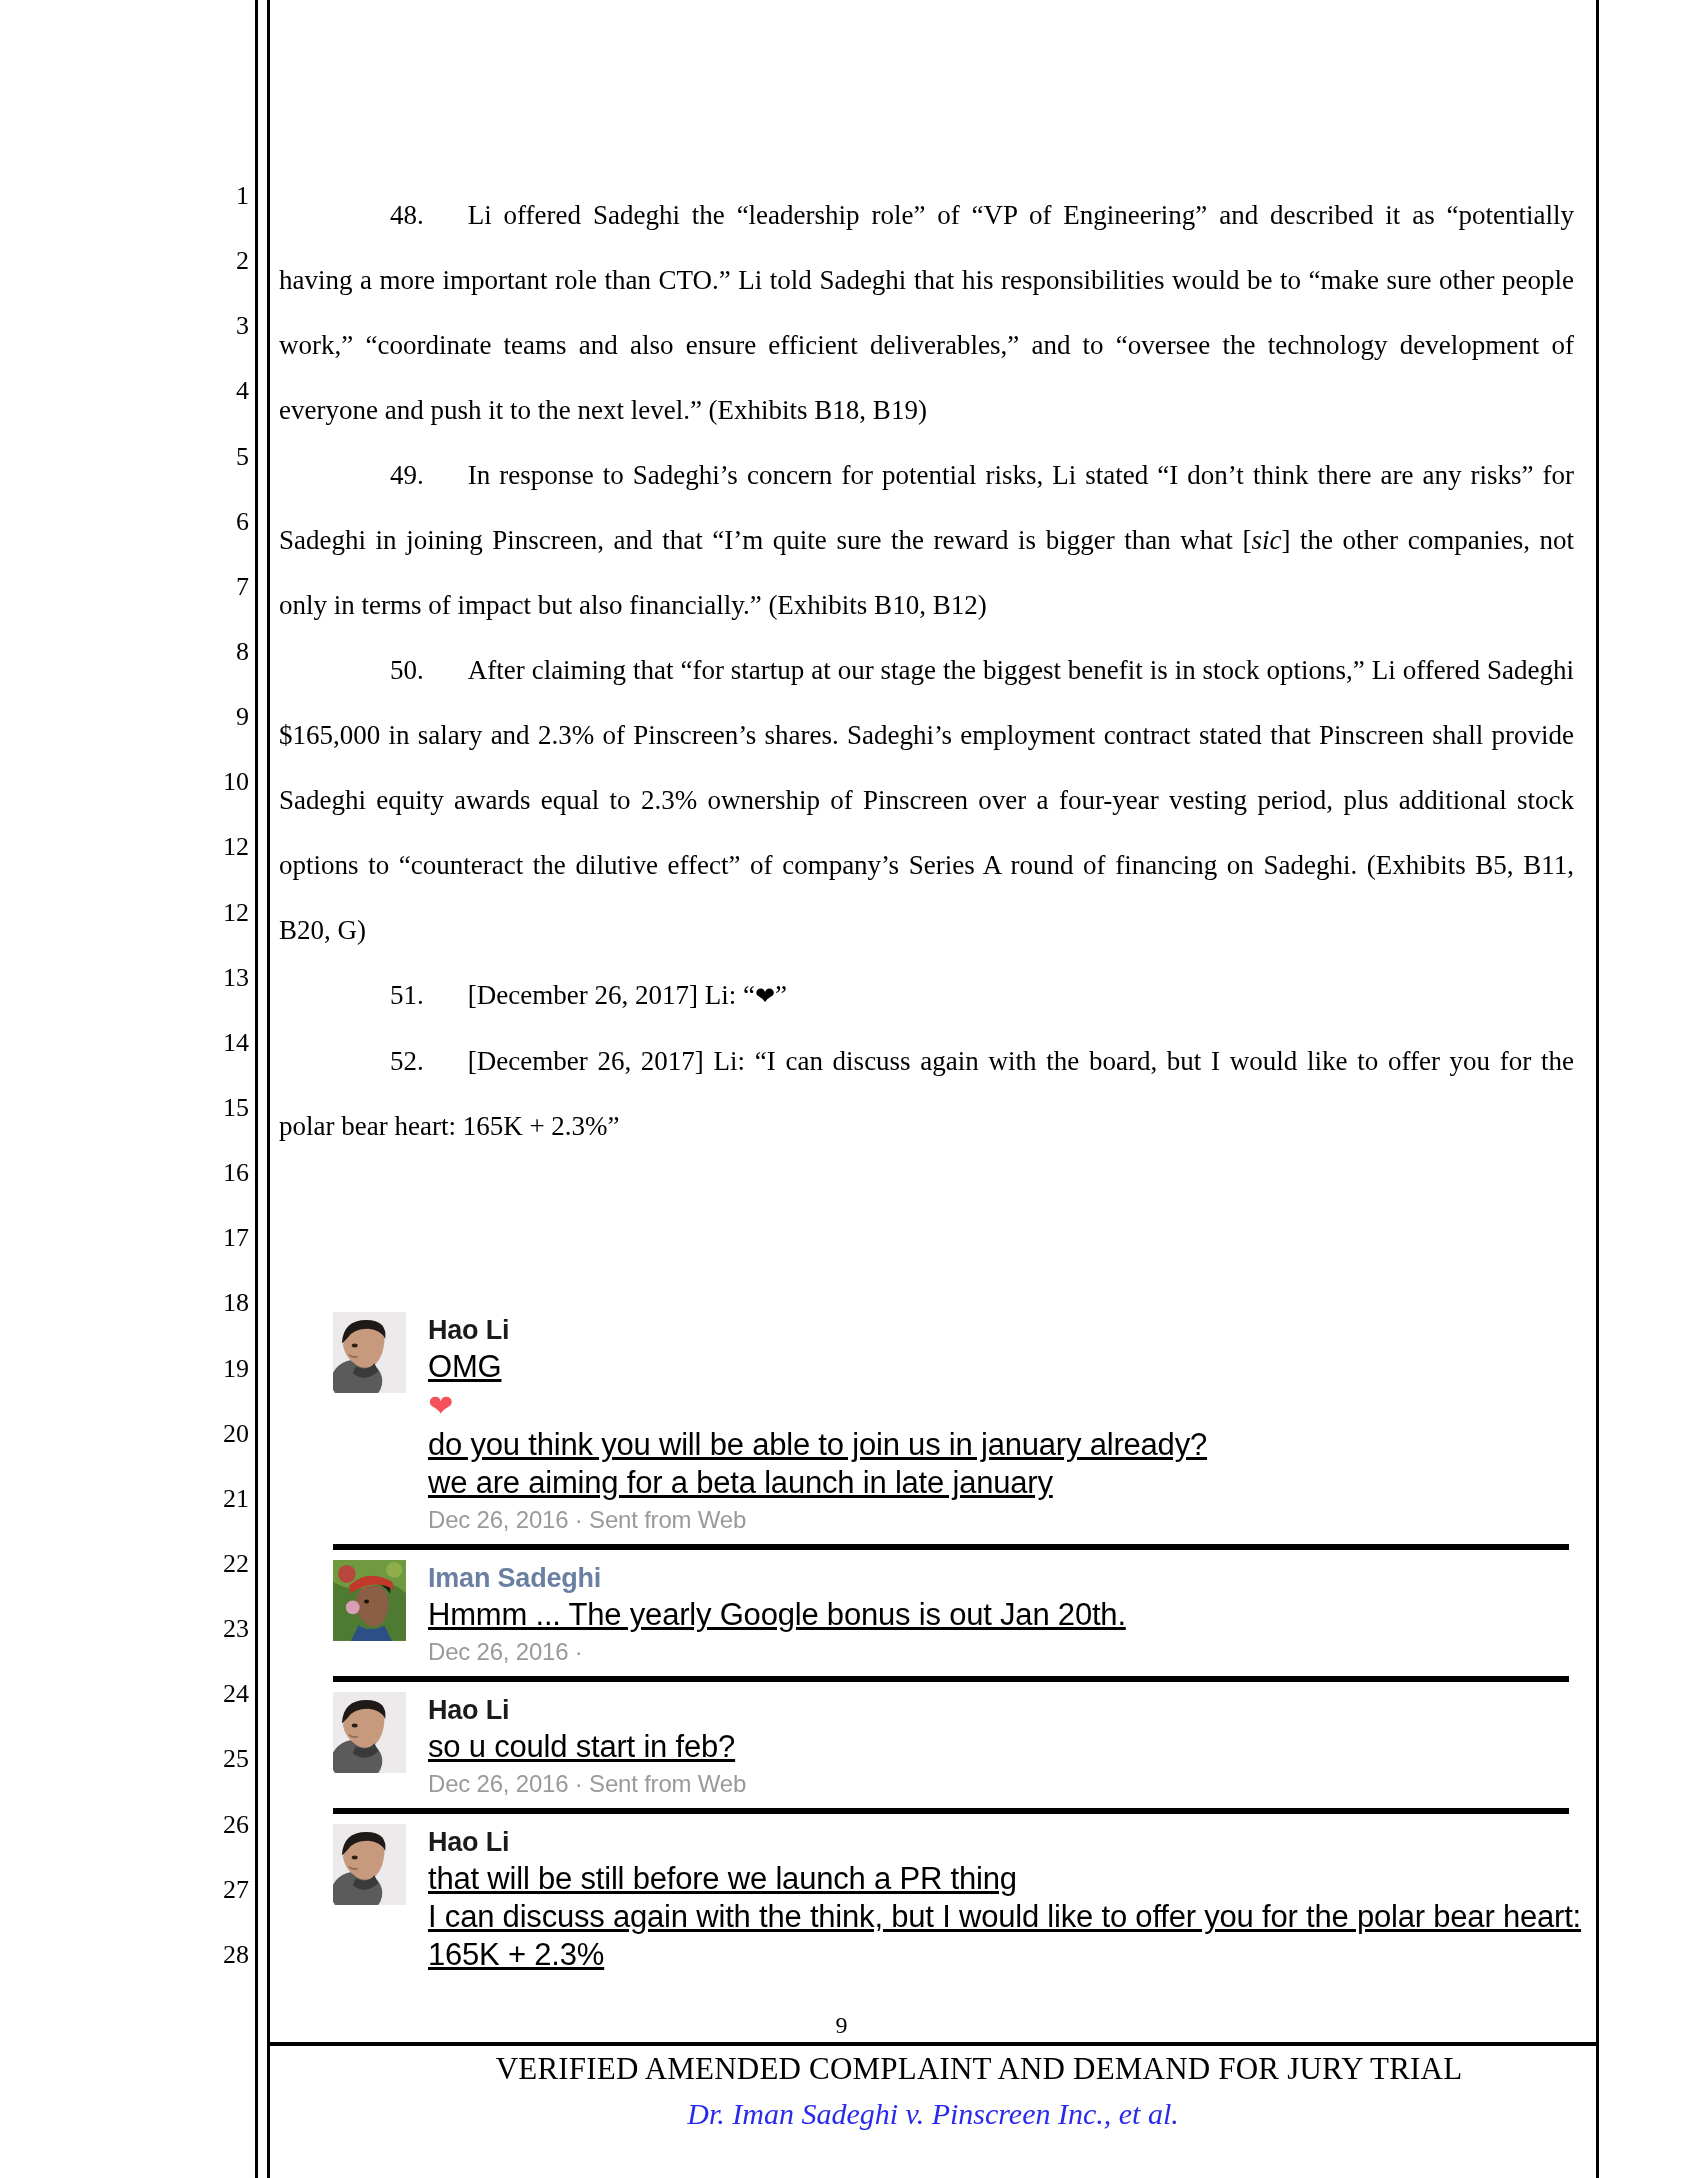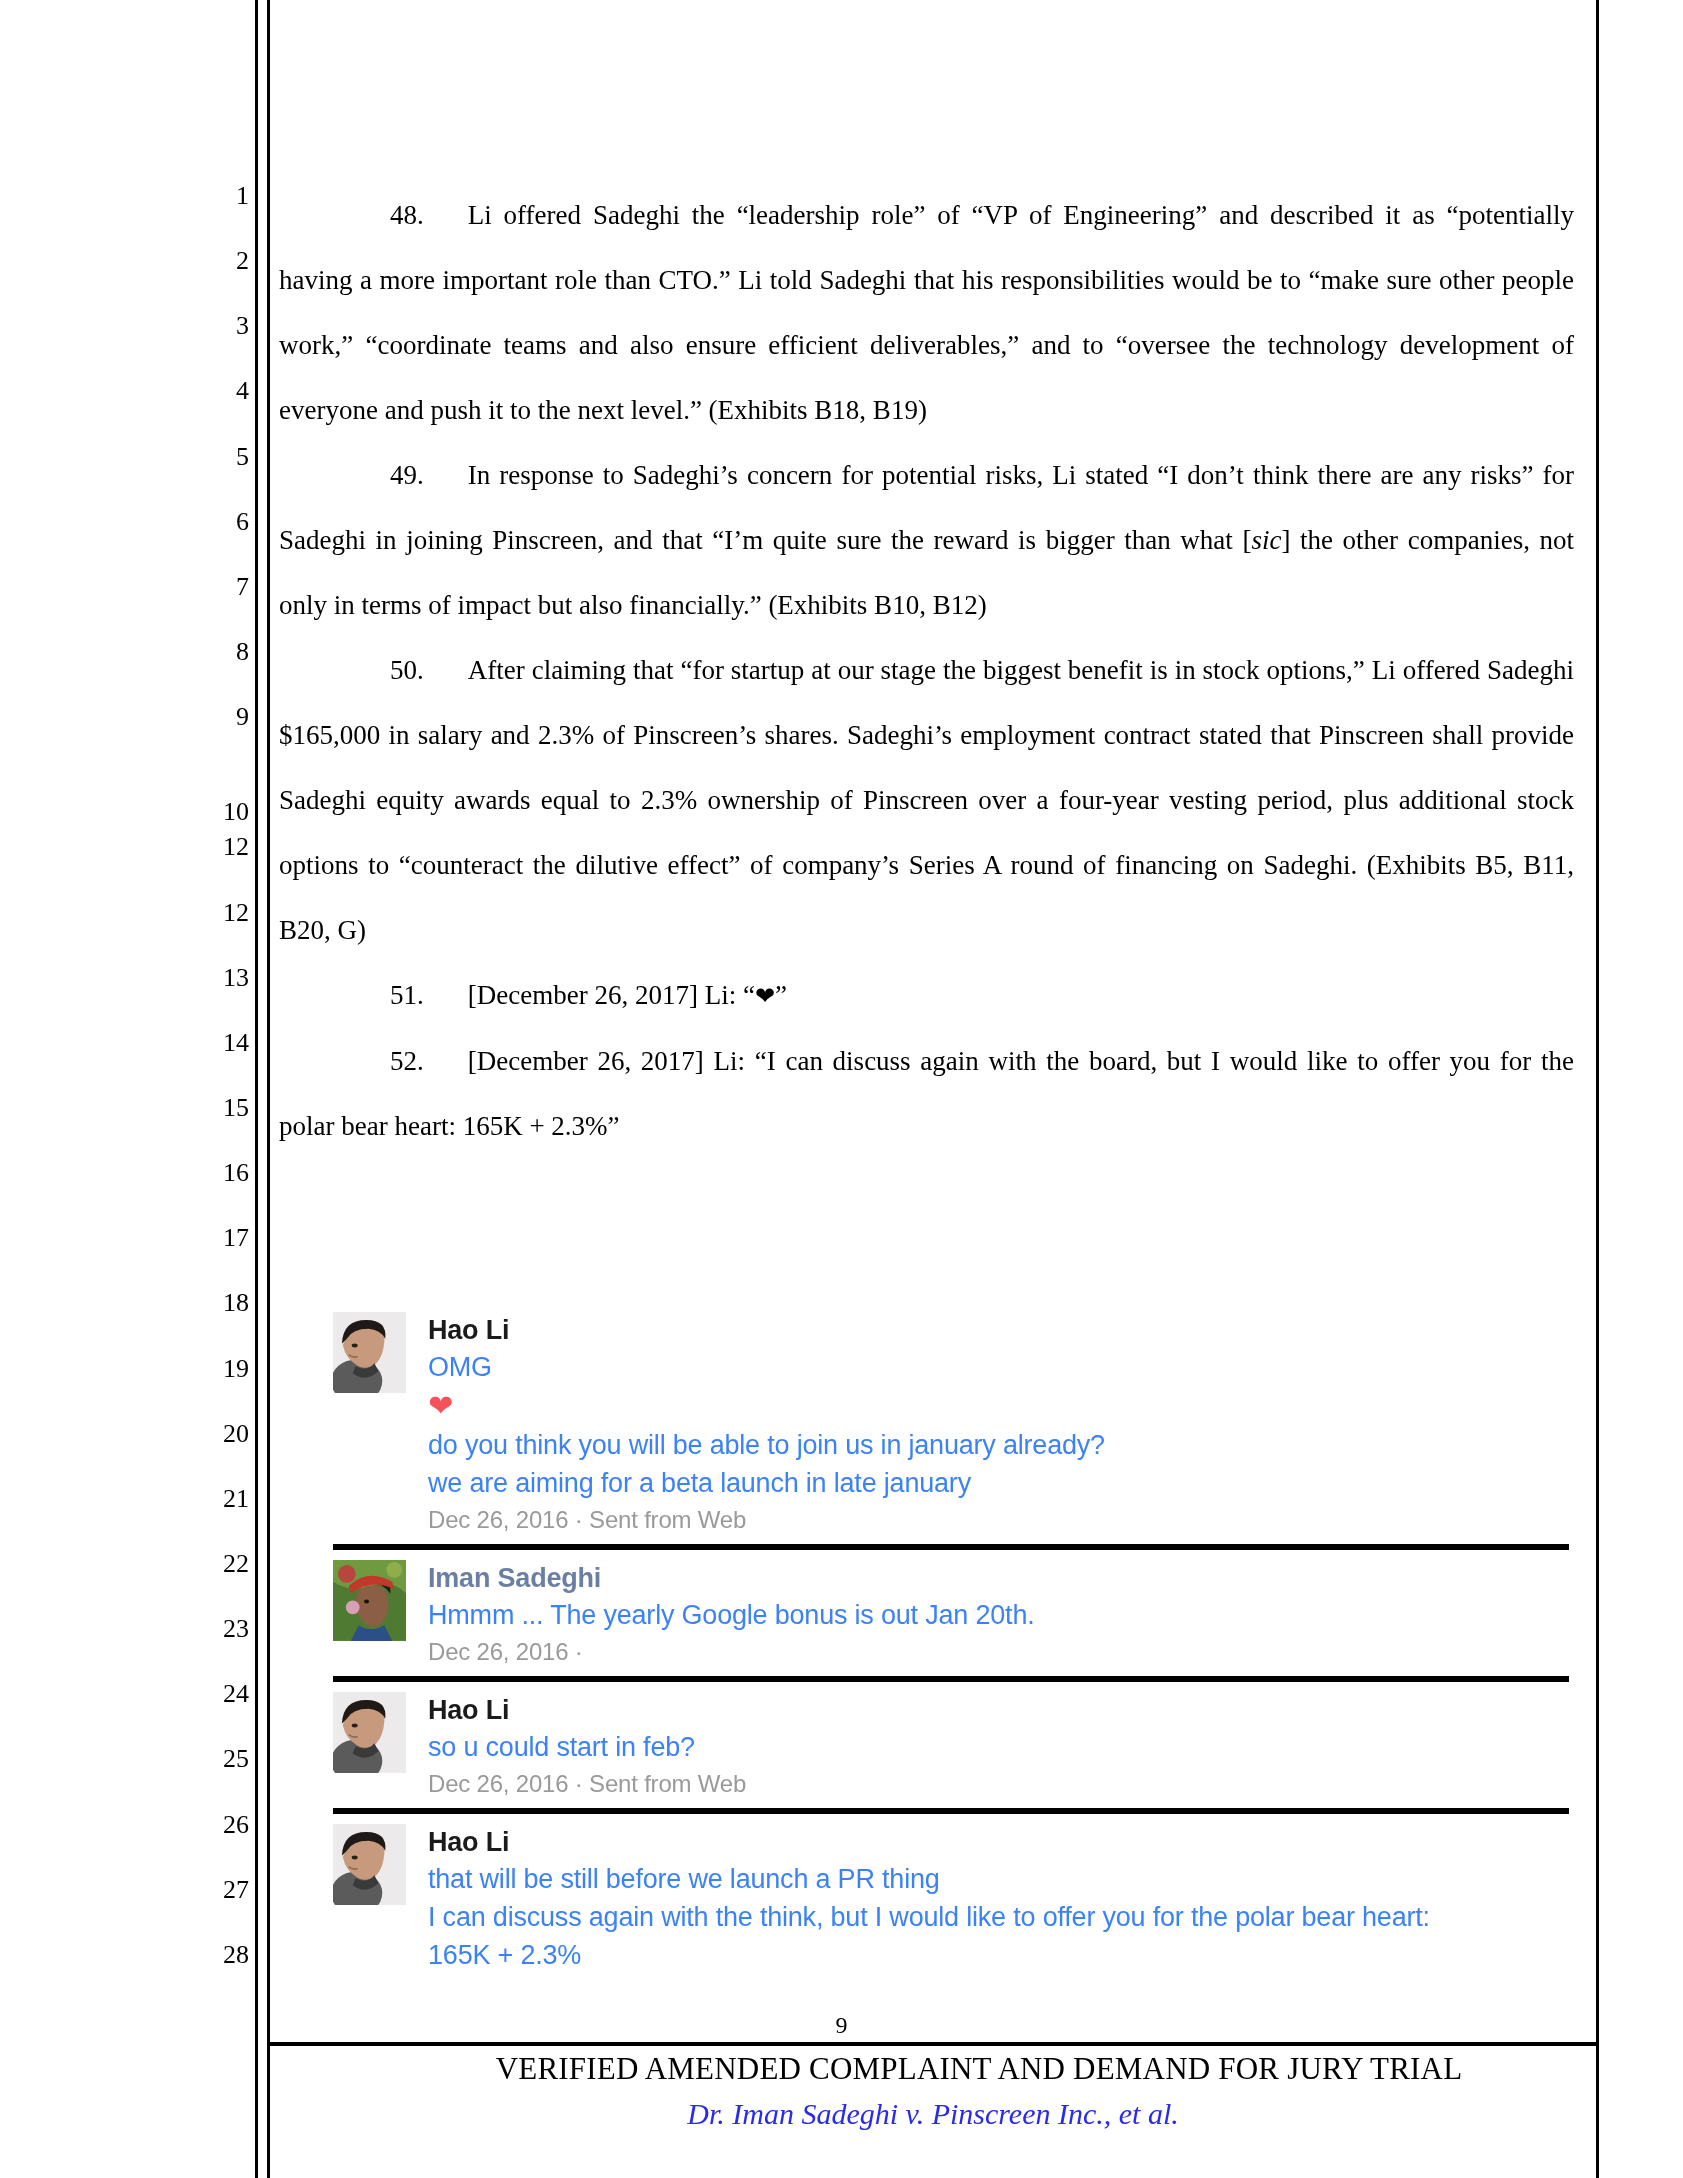--- a/index.html
+++ b/index.html
@@ -112,25 +112,26 @@
   .chat-name {
     font-weight: bold;
     font-size: 27px;
     line-height: 36px;
     letter-spacing: -0.2px;
   }
   .chat-name.dark  { color: #1b1b1b; }
   .chat-name.blue  { color: #6b7fa3; }
 
   .chat-line {
-    font-size: 27px;
+    font-size: 31px;
     line-height: 38px;
-    color: #3b82f6;
+    color: #000000;
     letter-spacing: -0.2px;
     white-space: nowrap;
+    text-decoration: underline;
   }
   .chat-emoji {
     font-size: 30px;
     line-height: 40px;
     color: #f4515b;
   }
   .chat-meta {
     font-size: 24px;
     line-height: 36px;
     color: #9a9a9a;
@@ -190,21 +191,21 @@
   <div class="line-numbers">
     <span class="ln" style="top:0px">1</span>
     <span class="ln" style="top:65px">2</span>
     <span class="ln" style="top:130px">3</span>
     <span class="ln" style="top:195px">4</span>
     <span class="ln" style="top:261px">5</span>
     <span class="ln" style="top:326px">6</span>
     <span class="ln" style="top:391px">7</span>
     <span class="ln" style="top:456px">8</span>
     <span class="ln" style="top:521px">9</span>
-    <span class="ln" style="top:616px">10</span>
+    <span class="ln" style="top:586px">10</span>
     <span class="ln" style="top:651px">12</span>
     <span class="ln" style="top:717px">12</span>
     <span class="ln" style="top:782px">13</span>
     <span class="ln" style="top:847px">14</span>
     <span class="ln" style="top:912px">15</span>
     <span class="ln" style="top:977px">16</span>
     <span class="ln" style="top:1042px">17</span>
     <span class="ln" style="top:1107px">18</span>
     <span class="ln" style="top:1173px">19</span>
     <span class="ln" style="top:1238px">20</span>

